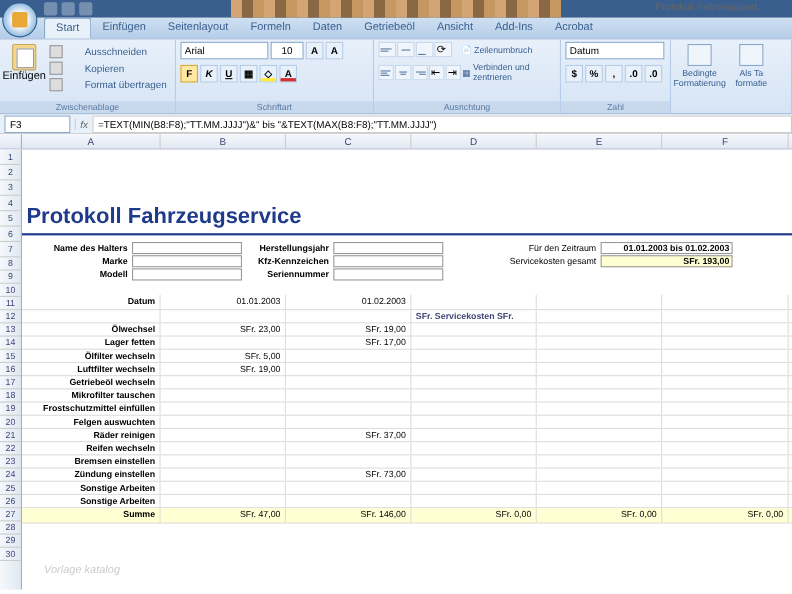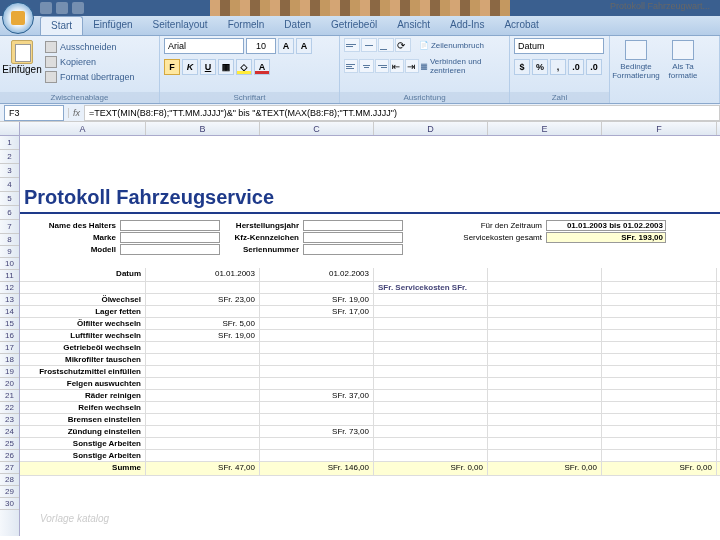--- a/index.html
+++ b/index.html
@@ -1,20 +1,20 @@
 <!DOCTYPE html>
 <html><head>
   <meta charset="utf-8">
   <style>
     * { margin: 0; padding: 0; box-sizing: border-box; }
     body { font-family: 'Segoe UI', Tahoma, sans-serif; font-size: 10px; background: #fff; width: 720px; height: 540px; overflow: hidden; position: relative; }
     
     .title-bar { background: #3a5f8f; height: 16px; position: relative; }
     .title-bar-content { position: absolute; left: 50%; transform: translateX(-50%); top: 0; height: 16px; background: repeating-linear-gradient(90deg, #d4a574 0 10px, #8b6844 10px 20px, #c49860 20px 30px); width: 300px; }
-    .title-text { position: absolute; right: 10px; top: 1px; color: #666; font-size: 9px; text-align: right; }
+    .title-text { position: absolute; right: 24px; top: 1px; color: #666; font-size: 9px; text-align: right; }
     
     .office-btn { position: absolute; left: 2px; top: 2px; width: 32px; height: 32px; border-radius: 50%; background: radial-gradient(circle, #fff 30%, #4a8cc7 100%); border: 1px solid #2a5f8f; z-index: 10; }
     .office-btn::after { content: ''; position: absolute; left: 8px; top: 8px; width: 14px; height: 14px; background: #e8a838; border-radius: 2px; }
     
     .qat { position: absolute; left: 40px; top: 2px; height: 14px; display: flex; gap: 4px; z-index: 10; }
     .qat-btn { width: 12px; height: 12px; background: rgba(255,255,255,0.3); border-radius: 2px; }
     
     .tabs { background: linear-gradient(#cfe0f2, #b5cde8); padding-left: 40px; height: 20px; display: flex; border-bottom: 1px solid #8aa8cc; }
     .tab { padding: 3px 10px; font-size: 10px; color: #3a5f8f; cursor: pointer; border-radius: 3px 3px 0 0; }
     .tab.active { background: #e8f0fa; border: 1px solid #8aa8cc; border-bottom: none; }
@@ -22,21 +22,21 @@
     .ribbon { background: linear-gradient(#e8f0fa, #d5e4f5); height: 68px; display: flex; border-bottom: 1px solid #8aa8cc; }
     .ribbon-group { border-right: 1px solid #b5cde8; padding: 2px 4px; display: flex; flex-direction: column; position: relative; }
     .ribbon-group-label { position: absolute; bottom: 0; left: 0; right: 0; text-align: center; font-size: 8px; color: #5a7a9f; background: rgba(180,200,225,0.4); padding: 1px; }
     .ribbon-content { flex: 1; display: flex; gap: 3px; align-items: flex-start; }
     
     .paste-btn { width: 36px; display: flex; flex-direction: column; align-items: center; padding: 2px; }
     .paste-icon { width: 22px; height: 24px; background: #f5d78a; border: 1px solid #c4a860; border-radius: 2px; position: relative; }
     .paste-icon::after { content: ''; position: absolute; left: 3px; top: 3px; width: 14px; height: 16px; background: #fff; border: 1px solid #999; }
     
     .clip-col { display: flex; flex-direction: column; gap: 1px; padding-top: 2px; }
-    .clip-item { display: flex; align-items: center; gap: 3px; font-size: 9px; color: #3a5f8f; padding: 1px 2px; }
+    .clip-item { display: flex; align-items: center; gap: 20px; font-size: 9px; color: #3a5f8f; padding: 1px 2px; }
     .clip-icon { width: 12px; height: 12px; background: #ddd; border: 1px solid #999; }
     
     .font-grp { width: 180px; }
     .font-row { display: flex; gap: 2px; margin-bottom: 2px; }
     .font-name { width: 80px; height: 16px; background: #fff; border: 1px solid #8aa8cc; font-size: 9px; padding: 1px 3px; }
     .font-size { width: 30px; height: 16px; background: #fff; border: 1px solid #8aa8cc; font-size: 9px; padding: 1px 3px; text-align: center; }
     .fmt-btn { width: 16px; height: 16px; border: 1px solid #b5cde8; background: #e8f0fa; font-size: 9px; font-weight: bold; display: flex; align-items: center; justify-content: center; }
     .fmt-btn.yellow { background: #ffe8a0; border-color: #d4a840; }
     
     .align-grp { width: 170px; }

